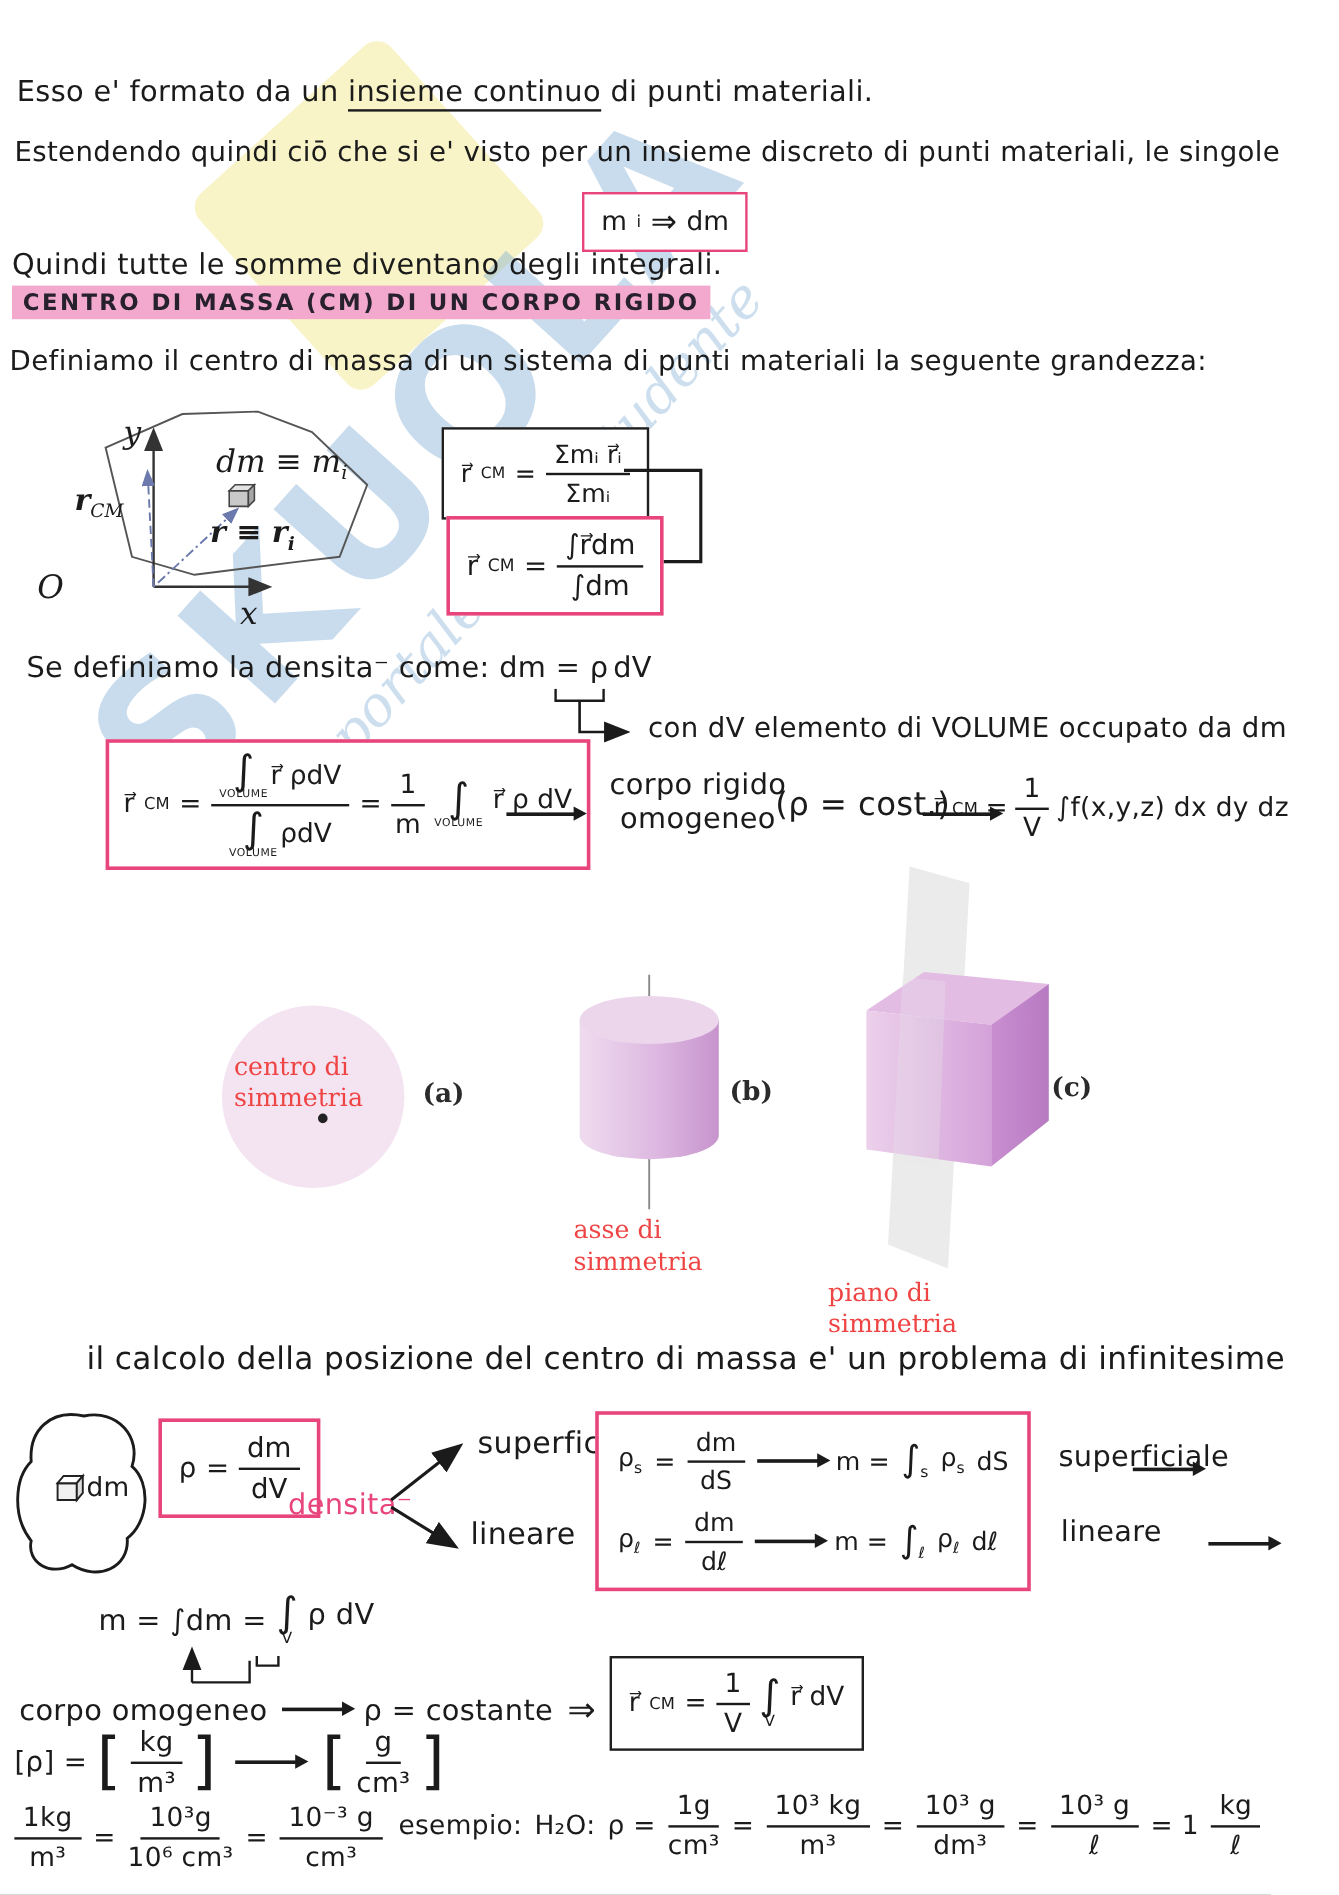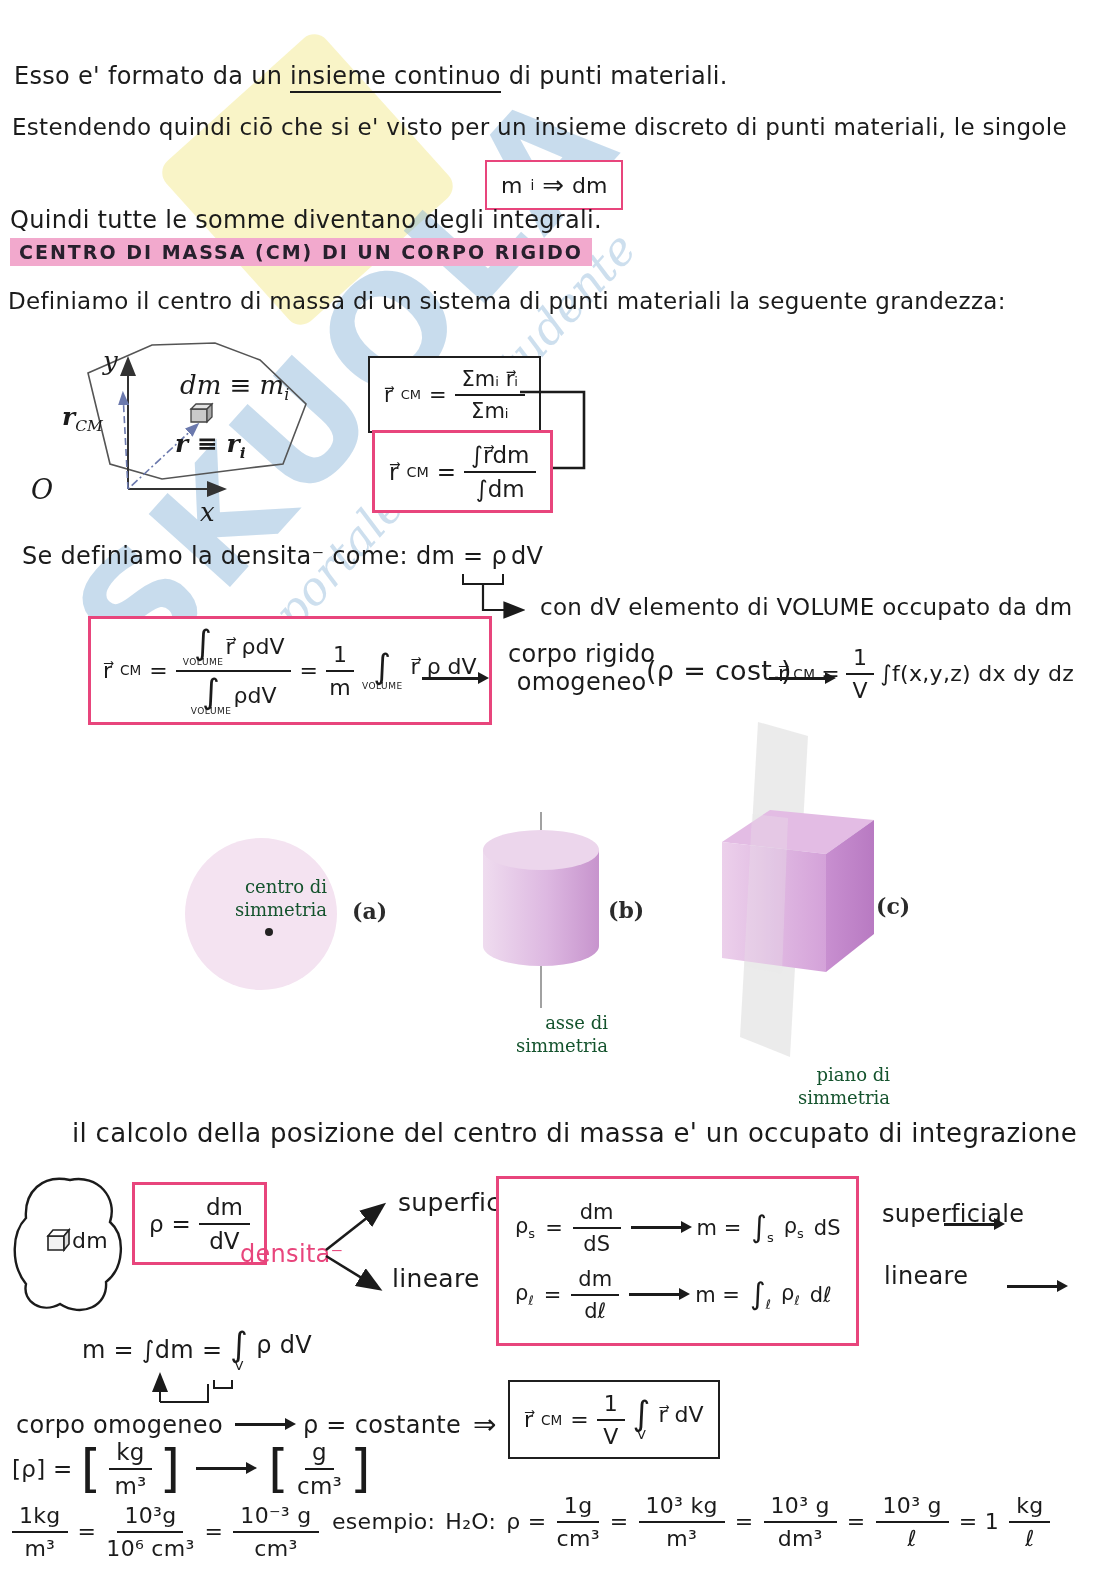--- a/index.html
+++ b/index.html
@@ -18,21 +18,21 @@
   .frac .den{display:flex;align-items:flex-end;gap:2px;padding-top:3px}
   .istk{display:inline-flex;flex-direction:column;align-items:center;line-height:.95}
   .istk .isym{font-size:34px}
   .istk .ilab{font-size:9px;letter-spacing:.5px}
   .intline sub{font-size:13px}
   .bigint{font-size:30px}
   sub{font-size:.62em}
   .arr{display:inline-block;position:relative;height:2.6px;background:#1b1b1b;vertical-align:middle}
   .arr::after{content:"";position:absolute;right:-11px;top:-5.2px;border:6.5px solid transparent;border-left:11px solid #1b1b1b}.w56{width:56px}.w62{width:62px}
   .serifit{font-family:"DejaVu Serif",serif;font-style:italic}
-  .caption{font-family:"DejaVu Serif",serif;color:#14532d;font-size:18px;text-align:right;line-height:1.25}
+  .caption{font-family:"DejaVu Serif",serif;color:#ef4444;font-size:21px;text-align:left;line-height:1.25}
   .figtag{font-family:"DejaVu Serif",serif;font-weight:bold;color:#2b2b2b;font-size:22px}
   .bigbr{font-size:52px;line-height:.9;font-weight:normal}
   
   .wm-diamond{position:absolute;left:200px;top:72px;width:215px;height:215px;background:#f8f2bd;transform:rotate(48deg);border-radius:16px;opacity:.85}
   .wm-big{position:absolute;left:-10px;top:300px;width:700px;text-align:center;transform:rotate(-48deg);font-size:150px;font-weight:bold;letter-spacing:6px;color:rgba(124,171,211,.42);font-family:"DejaVu Sans",sans-serif}
   .wm-tag{position:absolute;left:120px;top:420px;width:640px;text-align:center;transform:rotate(-48deg);font-size:46px;font-style:italic;color:rgba(124,171,211,.38);font-family:"DejaVu Serif",serif}
 </style>
 </head>
 <body>
 
@@ -270,21 +270,21 @@
     <polygon points="140,132 188,98 188,212 140,250" fill="url(#cr)"></polygon>
     <polygon points="66,92 102,96 96,252 58,244" fill="#e9e9e9" opacity="0.28"></polygon>
   </svg>
   <div class="abs caption" style="left:690px;top:1064px;width:200px">
     <div>piano di</div>
     <div>simmetria</div>
   </div>
   <div class="abs figtag" style="left:876px;top:893px">(c)</div>
 
   
-  <div class="abs hw" style="left:72px;top:1118px;font-size:26px">il calcolo della posizione del centro di massa e' un occupato di integrazione</div>
+  <div class="abs hw" style="left:72px;top:1118px;font-size:26px">il calcolo della posizione del centro di massa e' un problema di infinitesime</div>
 
   
   <svg class="abs" style="left:6px;top:1172px" width="130" height="148">
     <path d="M64,8 C36,2 18,20 20,46 C6,60 4,92 20,112 C16,130 36,142 54,132 C76,146 102,134 100,110 C118,96 120,64 104,50 C112,26 92,2 64,8 Z" fill="#fff" stroke="#1b1b1b" stroke-width="2.4"></path>
     <g>
       <polygon points="42,64 58,64 58,78 42,78" fill="#f2f2f2" stroke="#222" stroke-width="1.6"></polygon>
       <polygon points="42,64 47,58 63,58 58,64" fill="#fff" stroke="#222" stroke-width="1.6"></polygon>
       <polygon points="58,64 63,58 63,72 58,78" fill="#ddd" stroke="#222" stroke-width="1.6"></polygon>
     </g>
   </svg>
@@ -310,21 +310,21 @@
           <polygon points="0,0 10,4 0,8" fill="#1b1b1b"></polygon>
         </marker>
       </defs>
     <line x1="4" y1="56" x2="60" y2="12" stroke="#1b1b1b" stroke-width="2.6" marker-end="url(#ah3)"></line>
     <line x1="4" y1="62" x2="56" y2="94" stroke="#1b1b1b" stroke-width="2.6" marker-end="url(#ah3)"></line>
   </svg>
   <div class="abs hw" style="left:398px;top:1188px;font-size:25px">superficiale</div>
   <div class="abs hw" style="left:392px;top:1264px;font-size:25px">lineare</div>
 
   
-  <div class="abs pinkbox" style="left:496px;top:1176px;font-size:21px;flex-direction:column;align-items:flex-start;gap:10px;padding:20px 16px">
+  <div class="abs pinkbox" style="left:496px;top:1176px;font-size:21px;flex-direction:column;align-items:flex-start;gap:10px;padding:10px 16px">
     <span class="mrow" style="gap:10px">
       <span><span>ρ</span><sub>s</sub></span>
       <span>=</span>
       <span class="frac">
         <span class="num">dm</span>
         <span class="den">dS</span>
       </span>
       <span class="arr w56"></span>
       <span>m =</span>
       <span class="intline"><span class="bigint">∫</span><sub>s</sub></span>

